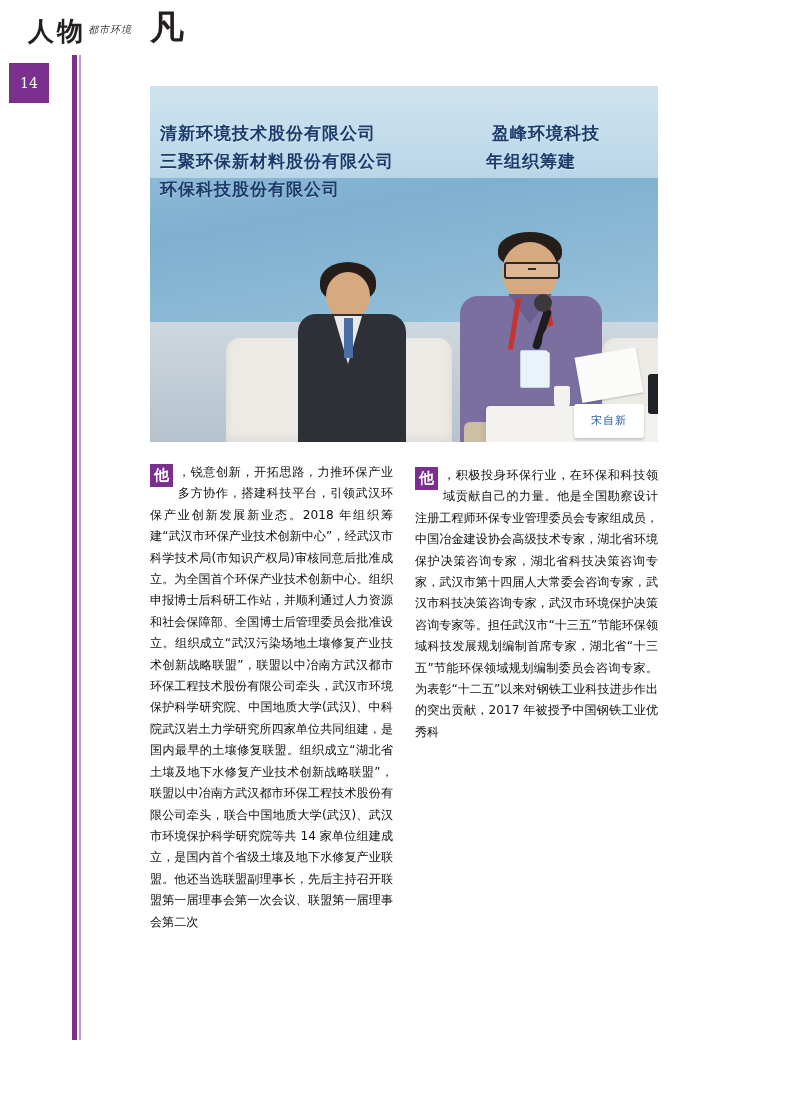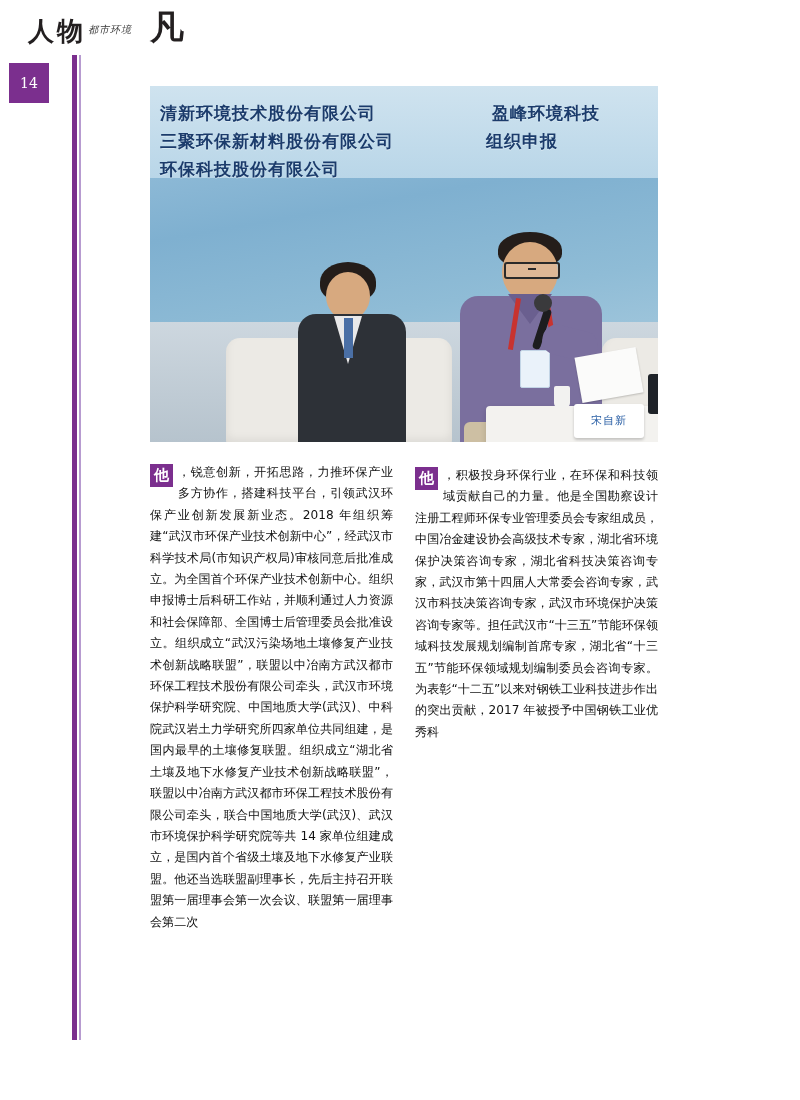--- a/index.html
+++ b/index.html
@@ -121,20 +121,21 @@
     background: linear-gradient(180deg, #cfe3ef 0%, #b9d6e8 100%);
   }
   .banner-text {
     position: absolute;
     color: #1b3b6b;
     font-weight: bold;
     font-size: 17px;
     letter-spacing: 1px;
     white-space: nowrap;
     text-shadow: 0 1px 0 rgba(255,255,255,.35);
+    margin-top: 20px;
   }
   .bt1 { left: 10px; top: 16px; }
   .bt2 { left: 10px; top: 44px; }
   .bt3 { left: 10px; top: 72px; }
   .bt4 { left: 342px; top: 16px; }
   .bt5 { left: 336px; top: 44px; }
 
   
   .photo-floor {
     position: absolute;
@@ -310,21 +311,21 @@
   <div class="left-rule"></div>
   <div class="left-rule-inner"></div>
 
   <div class="photo">
     <div class="photo-sky"></div>
     <div class="photo-banner">
       <div class="banner-text bt1">清新环境技术股份有限公司</div>
       <div class="banner-text bt3">环保科技股份有限公司</div>
       <div class="banner-text bt2">三聚环保新材料股份有限公司</div>
       <div class="banner-text bt4">盈峰环境科技</div>
-      <div class="banner-text bt5">组织申报</div>
+      <div class="banner-text bt5">年组织筹建</div>
     </div>
 
     <div class="photo-floor"></div>
 
     <div class="chair ch1"></div>
     <div class="chair ch2"></div>
     <div class="chair ch3"></div>
     <div class="chair ch4"></div>
 
     <div class="person pl">

